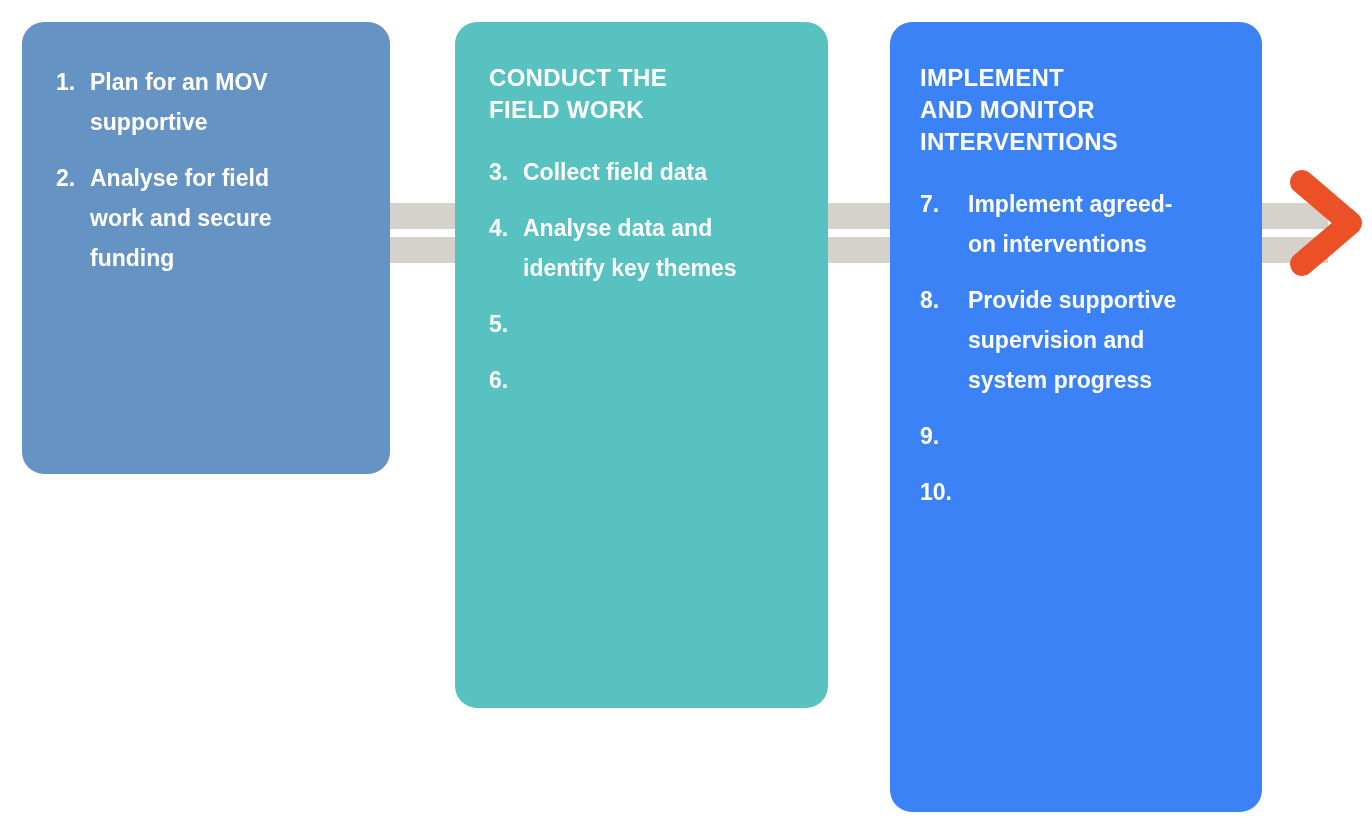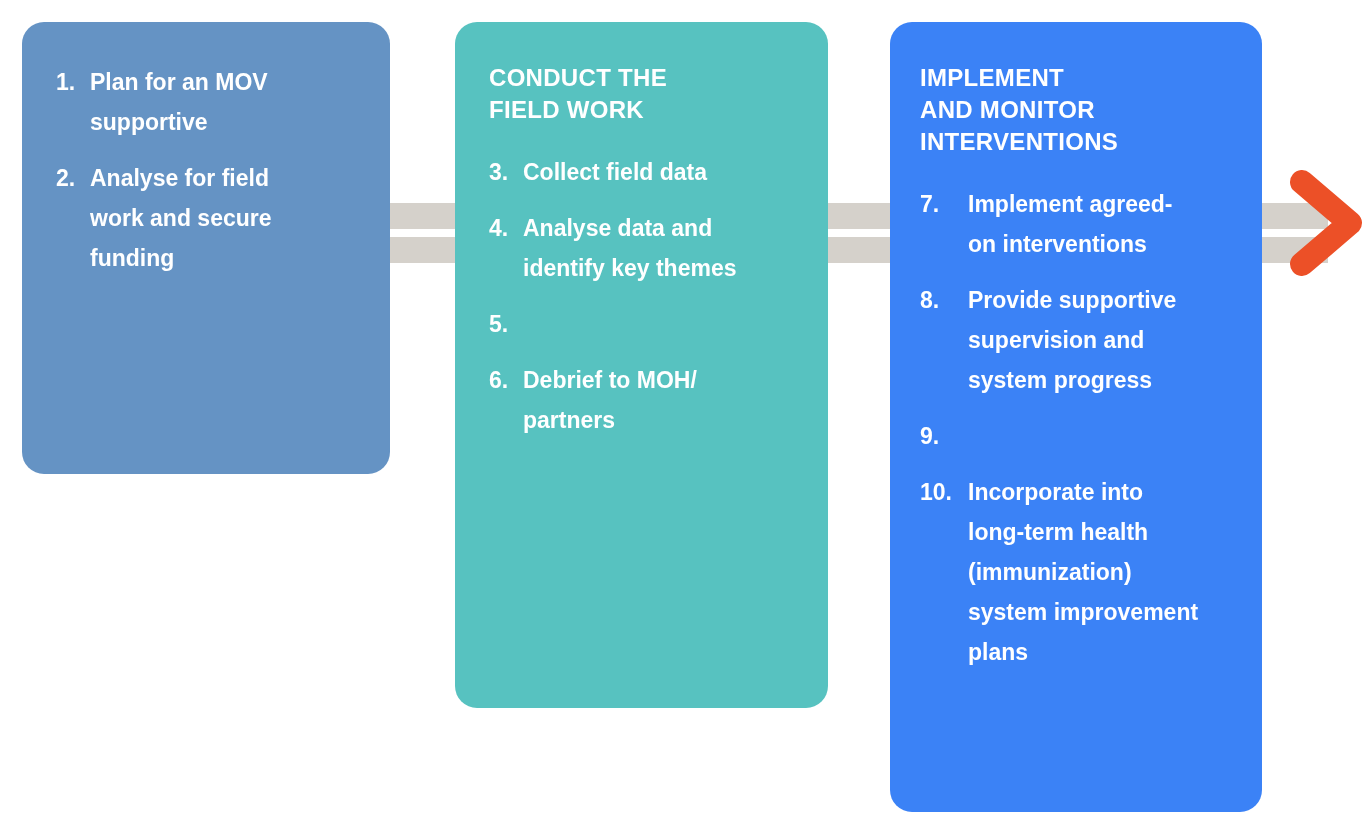--- a/index.html
+++ b/index.html
@@ -136,22 +136,20 @@
       <li class="step">
         <span class="step-num">4.</span>
         <span class="step-text">Analyse data and
 identify key themes</span>
       </li>
       <li class="step">
         <span class="step-num">5.</span>
       </li>
       <li class="step">
         <span class="step-num">6.</span>
-        <span class="step-text">Debrief to MOH/
-partners</span>
       </li>
     </ul>
   </section>
 
   <section class="stage orange" style="left:890px; top:22px; width:372px; height:790px;">
     <h2 class="stage-title">IMPLEMENT
 AND MONITOR
 INTERVENTIONS</h2>
     <ul class="step-list">
       <li class="step wide">
@@ -163,25 +161,20 @@
         <span class="step-num">8.</span>
         <span class="step-text">Provide supportive
 supervision and
 system progress</span>
       </li>
       <li class="step wide">
         <span class="step-num">9.</span>
       </li>
       <li class="step wide">
         <span class="step-num">10.</span>
-        <span class="step-text">Incorporate into
-long-term  health
-(immunization)
-system improvement
-plans</span>
       </li>
     </ul>
   </section>
 
   <svg class="arrow-head" style="left:1288px; top:168px; width:80px; height:110px;" viewBox="0 0 80 110" xmlns="http://www.w3.org/2000/svg">
     <polyline points="14,14 62,55 14,96" fill="none" stroke="#ec5027" stroke-width="24" stroke-linecap="round" stroke-linejoin="round"></polyline>
   </svg>
 
 </div>
 

